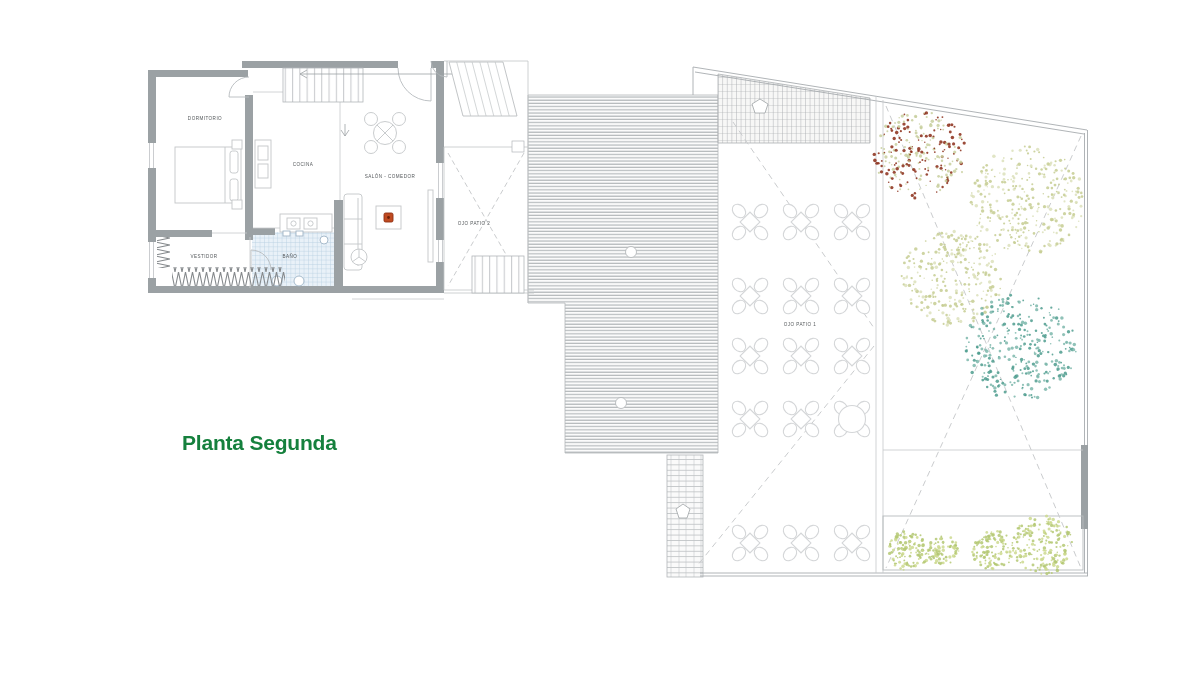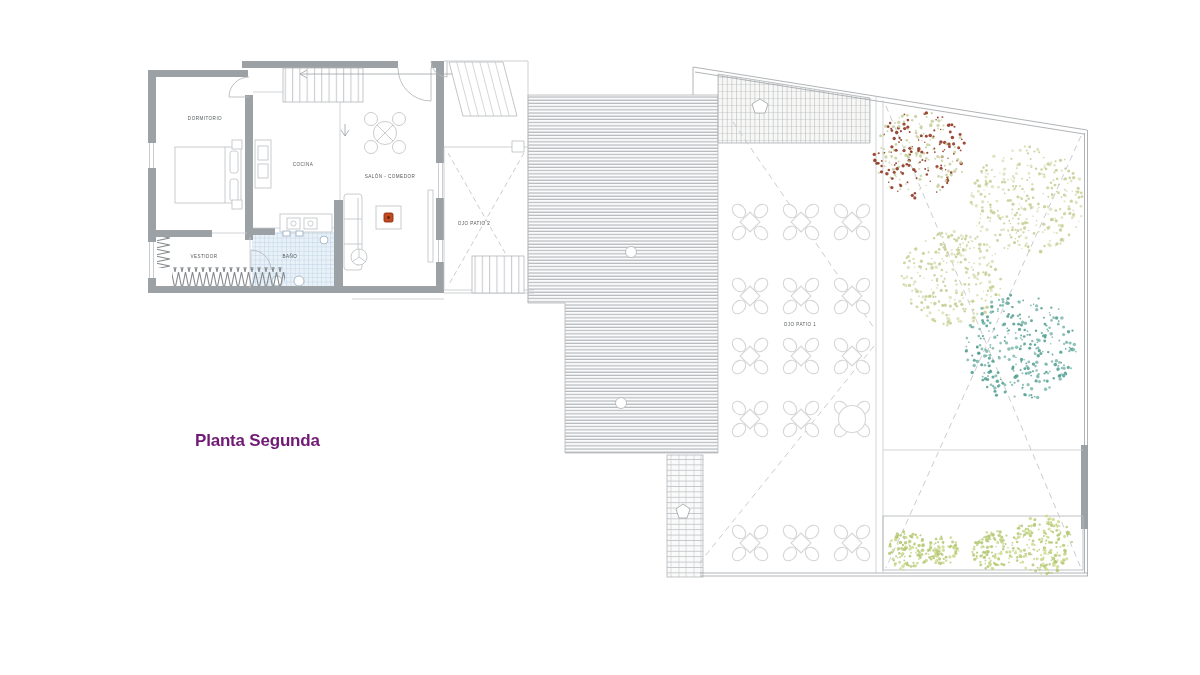--- a/index.html
+++ b/index.html
@@ -1,19 +1,19 @@
 <!DOCTYPE html>
 <html><head>
 <meta charset="utf-8">
 <style>
   html,body{margin:0;padding:0;background:#fff;}
   .stage{position:relative;width:1200px;height:675px;background:#ffffff;overflow:hidden;
          font-family:"Liberation Sans", sans-serif;}
-  .plan-title{position:absolute;left:195px;top:431px;font-size:17px;font-weight:600;
-              color:#701a75;letter-spacing:-0.2px;}
+  .plan-title{position:absolute;left:182px;top:431px;font-size:21px;font-weight:600;
+              color:#15803d;letter-spacing:-0.2px;}
   svg text{font-family:"Liberation Sans", sans-serif;font-size:4.6px;letter-spacing:0.45px;
            fill:#54585b;text-anchor:middle;}
 </style>
 </head>
 <body>
 
 <div class="stage">
   <div class="plan-title">Planta Segunda</div>
 
   <svg width="1200" height="675" viewBox="0 0 1200 675">

